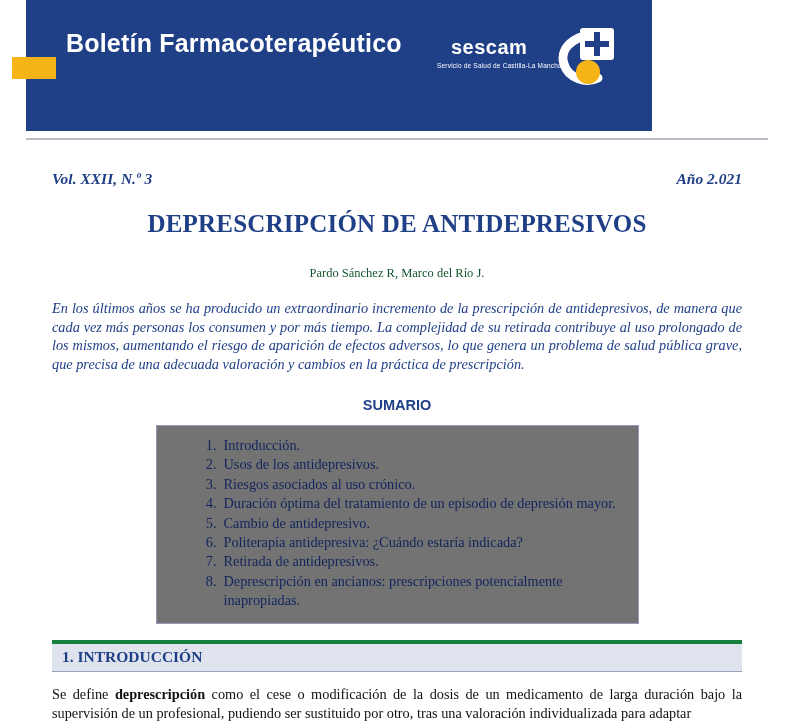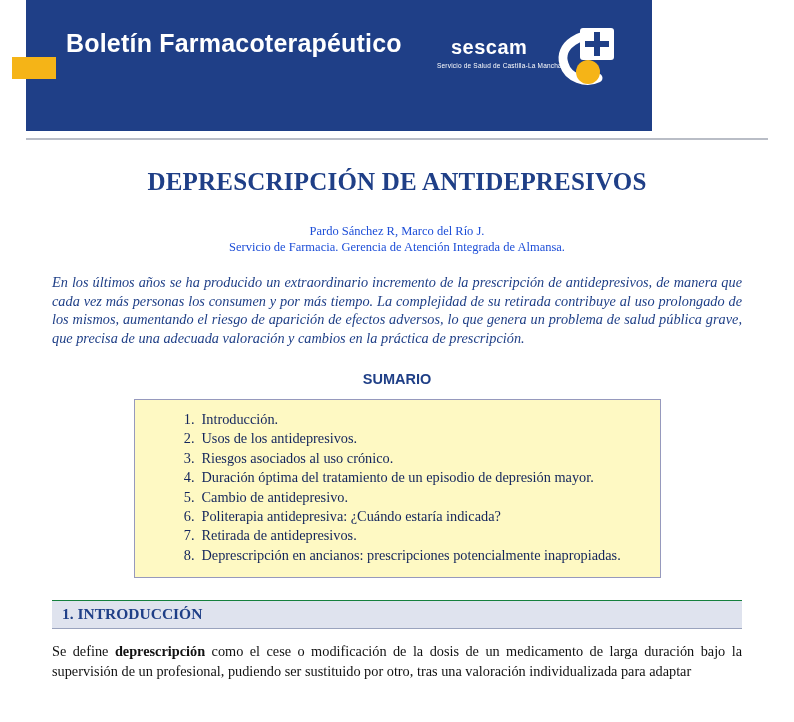--- a/index.html
+++ b/index.html
@@ -164,21 +164,21 @@
     color: #1f3f87;
     font-family: "Liberation Serif", serif;
     font-weight: bold;
     font-size: 25px;
     margin-top: 22px;
     letter-spacing: 0.2px;
   }
 
   .authors {
     text-align: center;
-    color: #1d4ed8;
+    color: #14532d;
     font-size: 12.5px;
     margin-top: 27px;
     line-height: 16px;
   }
 
   .abstract {
     color: #1f3f87;
     font-style: italic;
     font-size: 14.3px;
     line-height: 18.5px;
@@ -190,22 +190,22 @@
     text-align: center;
     color: #1f3f87;
     font-family: "Liberation Sans", sans-serif;
     font-weight: bold;
     font-size: 14.5px;
     margin-top: 24px;
   }
 
   .sumario-box {
     margin: 12px auto 0 auto;
-    width: 527px;
-    background: #fef9c3;
+    width: 483px;
+    background: #737373;
     border: 1px solid #9699bd;
     box-sizing: border-box;
     padding: 10px 0 12px 0;
   }
   .sumario-list {
     margin: 0;
     padding: 0 0 0 42px;
     list-style: none;
     counter-reset: sum;
   }
@@ -219,23 +219,23 @@
   }
   .sumario-list li::before {
     content: counter(sum) ".";
     position: absolute;
     left: 0;
     width: 18px;
     text-align: right;
   }
 
   .section-head {
-    margin-top: 22px;
+    margin-top: 16px;
     background: #dfe3ee;
-    border-top: 1px solid #15803d;
+    border-top: 4px solid #15803d;
     border-bottom: 1px solid #9aa3bd;
     color: #1f3f87;
     font-family: "Liberation Serif", serif;
     font-weight: bold;
     font-size: 15.5px;
     padding: 4px 0 5px 10px;
   }
 
   .body-para {
     margin-top: 13px;
@@ -269,26 +269,29 @@
       <div class="logo-cross-h"></div>
       <div class="logo-dot"></div>
     </div>
   </div>
 </div>
 
 <div class="header-rule"></div>
 
 <div class="page">
 
+  <div class="volume-row">
+    <div>Vol. XXII, N.º 3</div>
+    <div>Año  2.021</div>
+  </div>
 
   <div class="doc-title">DEPRESCRIPCIÓN DE ANTIDEPRESIVOS</div>
 
   <div class="authors">
     <div>Pardo Sánchez R, Marco del Río J.</div>
-    <div>Servicio de Farmacia. Gerencia de Atención Integrada de Almansa.</div>
   </div>
 
   <div class="abstract">En los últimos años se ha producido un extraordinario incremento de la prescripción de antidepresivos, de manera que cada vez más personas los consumen y por más tiempo. La complejidad de su retirada contribuye al uso prolongado de los mismos, aumentando el riesgo de aparición de efectos adversos, lo que genera un problema de salud pública grave, que precisa de una adecuada valoración y cambios en la práctica de prescripción.</div>
 
   <div class="sumario-title">SUMARIO</div>
 
   <div class="sumario-box">
     <ol class="sumario-list">
       <li>Introducción.</li>
       <li>Usos de los antidepresivos.</li>

